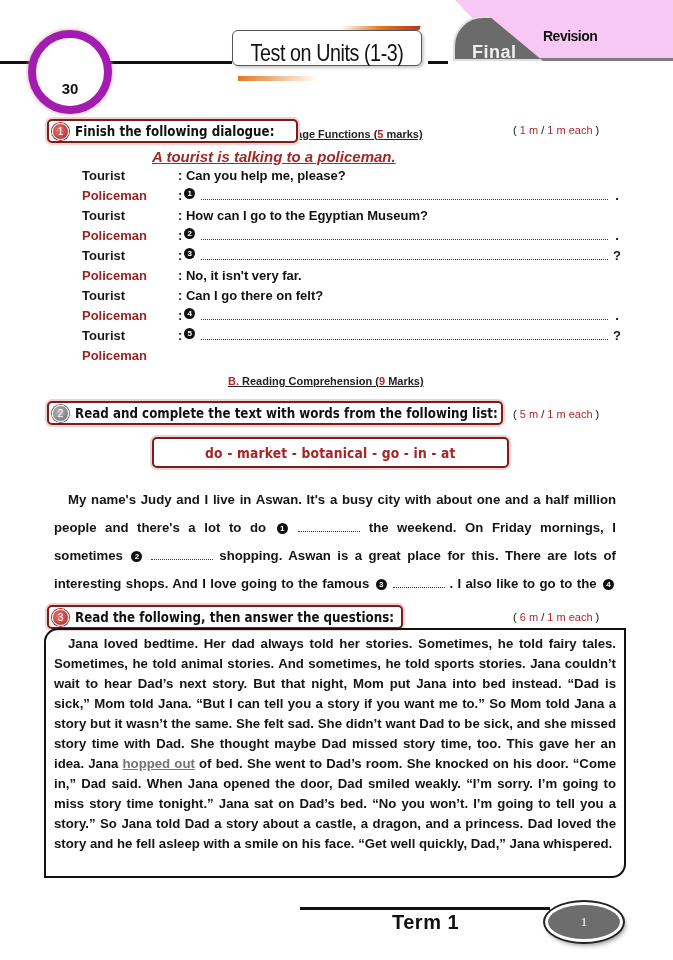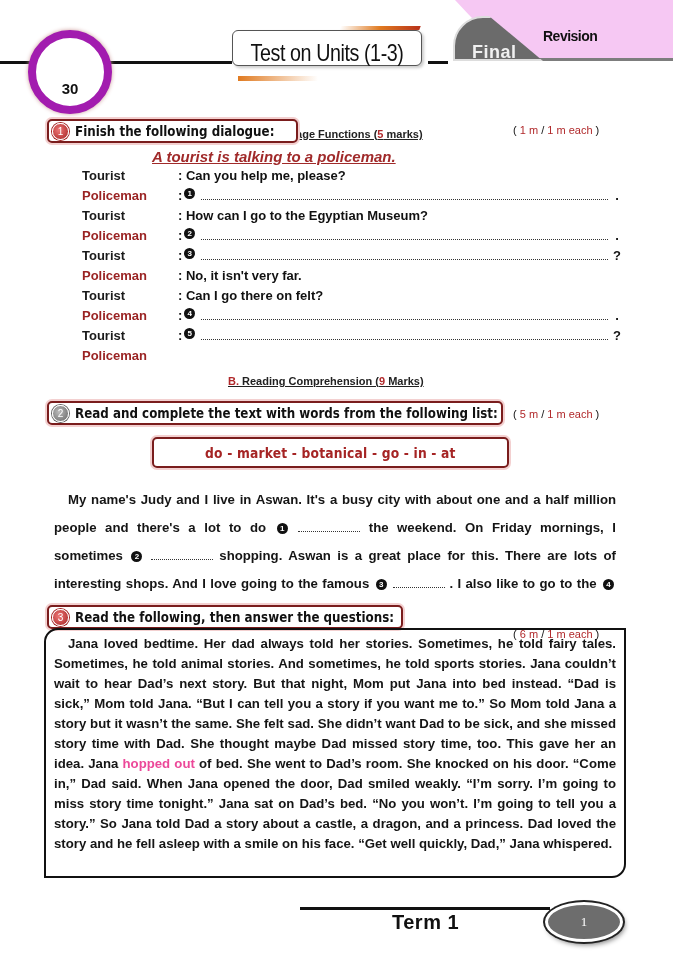--- a/index.html
+++ b/index.html
@@ -70,21 +70,21 @@
     line-height: 28px; text-align: justify; color: #151515; }
   .passage-a .indent { display: inline-block; width: 14px; }
   .blank-dots { display: inline-block; border-bottom: 1.5px dotted #333; height: 10px; }
 
   
   .read-box { position: absolute; left: 44px; top: 628px; width: 582px; height: 250px; border: 2.5px solid #111;
     border-radius: 14px 0 14px 0; }
   .passage-b { position: absolute; left: 54px; top: 634px; width: 562px; font-size: 13.2px; font-weight: bold;
     line-height: 20px; text-align: justify; color: #151515; }
   .passage-b .indent { display: inline-block; width: 14px; }
-  .hl { color: #ec4899; }
+  .hl { color: #737373; text-decoration: underline; }
 
   
   .bottom-rule { position: absolute; left: 300px; top: 907px; width: 250px; height: 3px; background: #111; }
   .term-label { position: absolute; left: 392px; top: 911px; font-size: 20px; font-weight: bold; color: #111; letter-spacing: 0.5px; }
   .page-oval { position: absolute; left: 545px; top: 902px; width: 78px; height: 40px; border-radius: 50%;
     background: #6d6d6d; border: 3px solid #fff; box-shadow: 0 0 0 2px #222, 2px 3px 5px #888; display: flex;
     align-items: center; justify-content: center; }
   .page-num { color: #fff; font-size: 13px; font-family: "Liberation Serif", serif; }
 </style>
 </head>
@@ -215,21 +215,21 @@
 </div>
 
 <div class="passage-a">
   <span class="indent"></span><span>My name's Judy and I live in Aswan. It's a busy city with about one and a half million people and there's a lot to do </span><span class="circ-num">1</span> <span class="blank-dots" style="width:62px;"></span><span> the weekend. On Friday mornings, I sometimes </span><span class="circ-num">2</span> <span class="blank-dots" style="width:62px;"></span><span> shopping. Aswan is a great place for this. There are lots of interesting shops. And I love going to the famous </span><span class="circ-num">3</span> <span class="blank-dots" style="width:52px;"></span><span> . I also like to go to the </span><span class="circ-num">4</span> <span class="blank-dots" style="width:62px;"></span><span> garden or the nature reserve.</span>
 </div>
 
 <div class="q-box" style="left:47px; top:605px; width:356px;">
   <span class="q-badge">3</span>
   <span class="q-text">Read the following, then answer the questions:</span>
 </div>
-<div class="marks" style="left:513px; top:611px;margin-top:17px;">
+<div class="marks" style="left:513px; top:611px;">
   <span>( </span><span class="r">6 m</span><span> / </span><span class="r">1 m each</span><span> )</span>
 </div>
 
 <div class="read-box"></div>
 <div class="passage-b">
   <span class="indent"></span><span>Jana loved bedtime. Her dad always told her stories. Sometimes, he told fairy tales. Sometimes, he told animal stories. And sometimes, he told sports stories. Jana couldn’t wait to hear Dad’s next story. But that night, Mom put Jana into bed instead. “Dad is sick,” Mom told Jana. “But I can tell you a story if you want me to.” So Mom told Jana a story but it wasn’t the same. She felt sad. She didn’t want Dad to be sick, and she missed story time with Dad. She thought maybe Dad missed story time, too. This gave her an idea. Jana </span><span class="hl">hopped out</span><span> of bed. She went to Dad’s room. She knocked on his door. “Come in,” Dad said. When Jana opened the door, Dad smiled weakly. “I’m sorry. I’m going to miss story time tonight.” Jana sat on Dad’s bed. “No you won’t. I’m going to tell you a story.” So Jana told Dad a story about a castle, a dragon, and a princess. Dad loved the story and he fell asleep with a smile on his face. “Get well quickly, Dad,” Jana whispered.</span>
 </div>
 
 <div class="bottom-rule"></div>
 <div class="term-label">Term 1</div>

